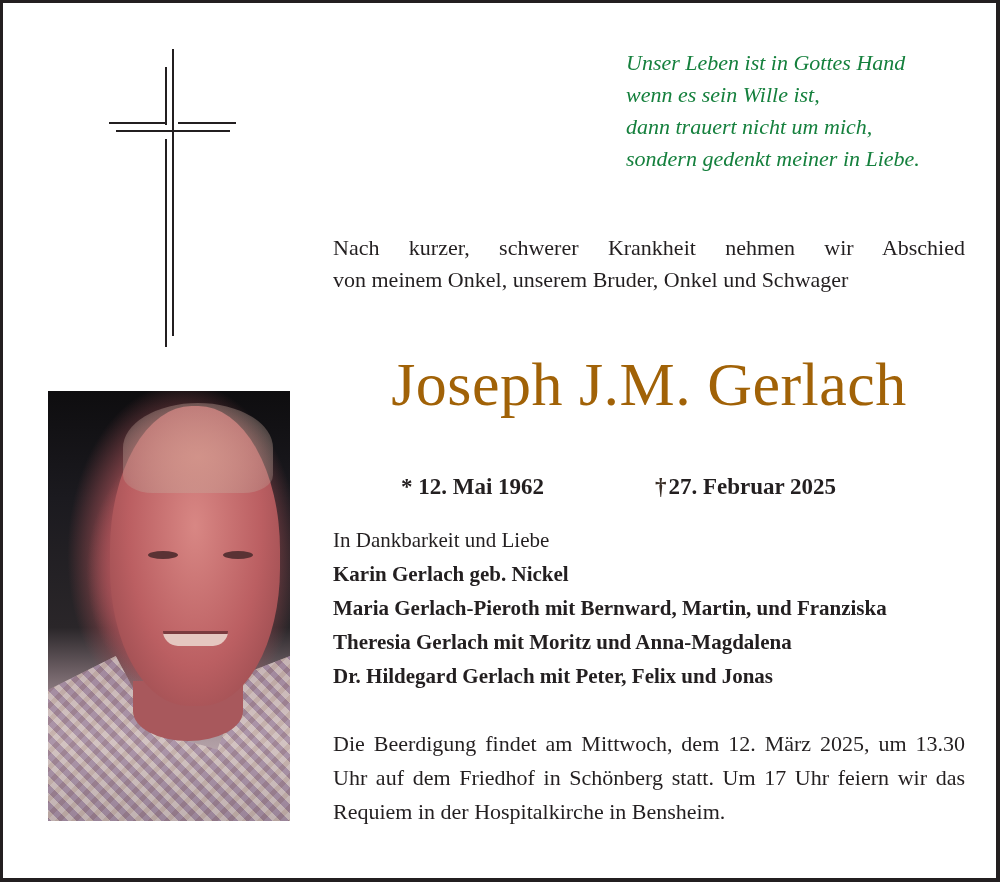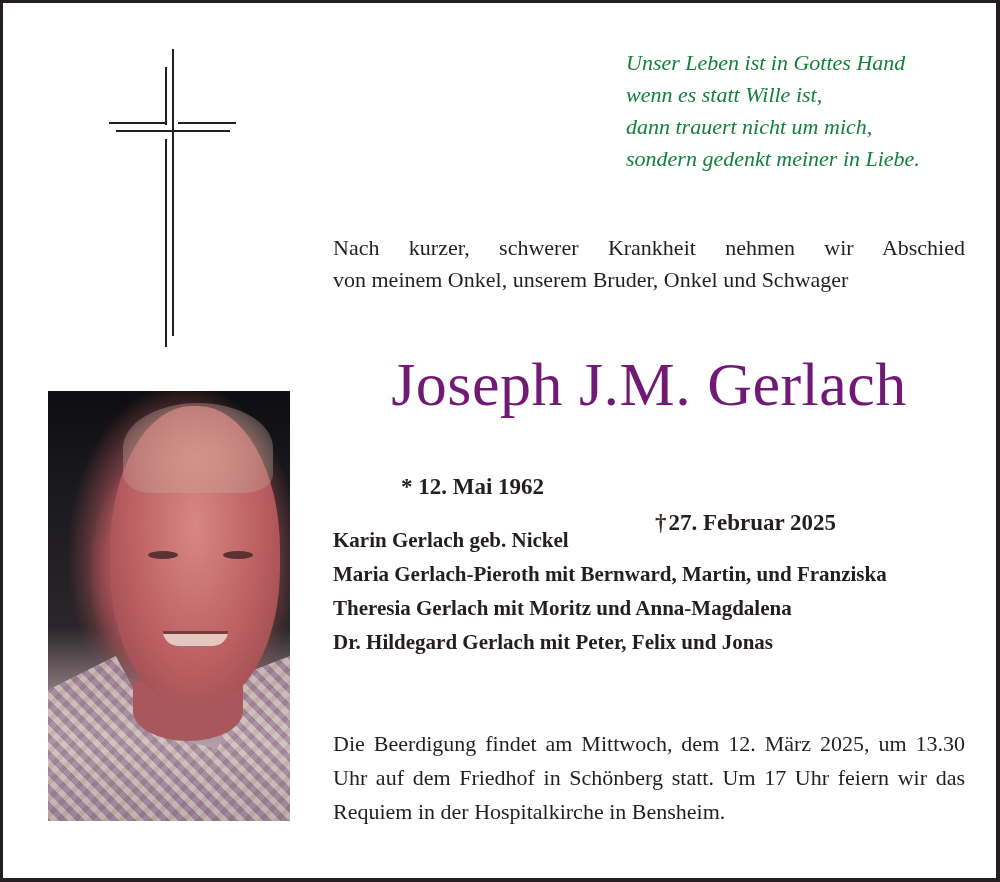--- a/index.html
+++ b/index.html
@@ -20,26 +20,26 @@
 
     .intro {
       position: absolute; left: 330px; top: 229px; width: 632px;
       font-size: 22px; line-height: 32px;
     }
     .intro .l1 { text-align: justify; text-align-last: justify; white-space: nowrap; }
     .intro .l2 { white-space: nowrap; }
 
     .name {
       position: absolute; left: 330px; top: 343px; width: 632px; text-align: center;
-      font-size: 62px; line-height: 76px; letter-spacing: 0.5px; color: #701a75;
+      font-size: 62px; line-height: 76px; letter-spacing: 0.5px; color: #a16207;
     }
 
     .dates { position: absolute; top: 468px; font-size: 23px; line-height: 32px; font-weight: bold; }
     .birth { left: 398px; }
-    .death { left: 652px; margin-top: 36px; }
+    .death { left: 652px; }
     .death .dagger { color: #3a2e26; font-weight: bold; margin-right: 2px; }
 
     .mourners { position: absolute; left: 330px; top: 520px; width: 640px; font-size: 21px; line-height: 34px; }
     .mourners .heading { font-weight: normal; }
     .mourners .m { font-weight: bold; white-space: nowrap; }
 
     .funeral {
       position: absolute; left: 330px; top: 724px; width: 632px;
       font-size: 22px; line-height: 34px; text-align: justify;
     }
@@ -92,21 +92,21 @@
 
     <div class="bar" style="left:3px; top:76px; width:58px; height:2px;"></div>
 
     <div class="bar" style="left:72px; top:76px; width:58px; height:2px;"></div>
 
     <div class="bar" style="left:10px; top:84px; width:114px; height:2px;"></div>
   </div>
 
   <div class="poem">
     <div>Unser Leben ist in Gottes Hand</div>
-    <div>wenn es statt Wille ist,</div>
+    <div>wenn es sein Wille ist,</div>
     <div>dann trauert nicht um mich,</div>
     <div>sondern gedenkt meiner in Liebe.</div>
   </div>
 
   <div class="intro">
     <div class="l1">Nach kurzer, schwerer Krankheit nehmen wir Abschied</div>
     <div class="l2">von meinem Onkel, unserem Bruder, Onkel und Schwager</div>
   </div>
 
   <div class="name">Joseph J.M. Gerlach</div>
@@ -120,20 +120,21 @@
     <div class="shirt"></div>
     <div class="neck"></div>
     <div class="head"></div>
     <div class="hair"></div>
     <div class="eye l"></div>
     <div class="eye r"></div>
     <div class="mouth"></div>
   </div>
 
   <div class="mourners">
+    <div class="heading">In Dankbarkeit und Liebe</div>
     <div class="m">Karin Gerlach geb. Nickel</div>
     <div class="m">Maria Gerlach-Pieroth mit Bernward, Martin, und Franziska</div>
     <div class="m">Theresia Gerlach mit Moritz und Anna-Magdalena</div>
     <div class="m">Dr. Hildegard Gerlach mit Peter, Felix und Jonas</div>
   </div>
 
   <div class="funeral">Die Beerdigung findet am Mittwoch, dem 12. März 2025, um 13.30 Uhr auf dem Friedhof in Schönberg statt. Um 17 Uhr feiern wir das Requiem in der Hospitalkirche in Bensheim.</div>
 
 </div>
 

